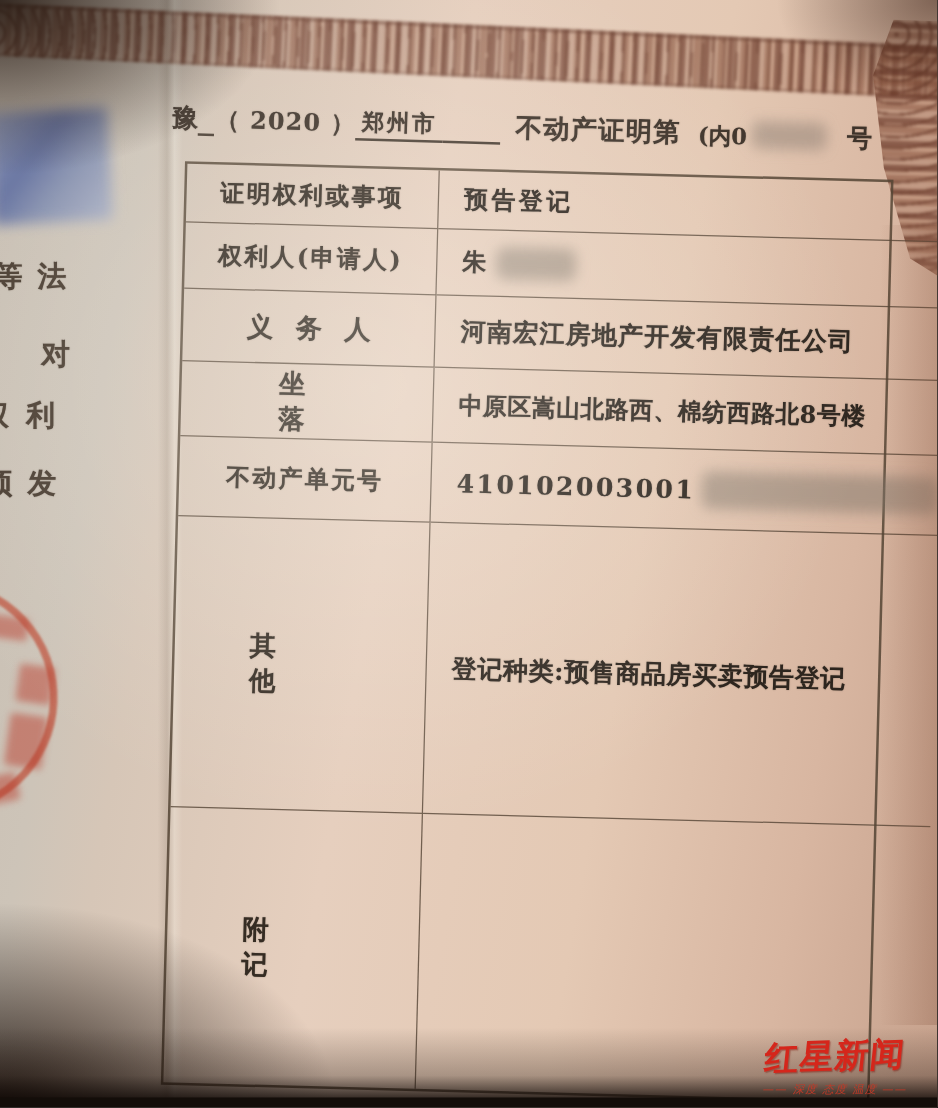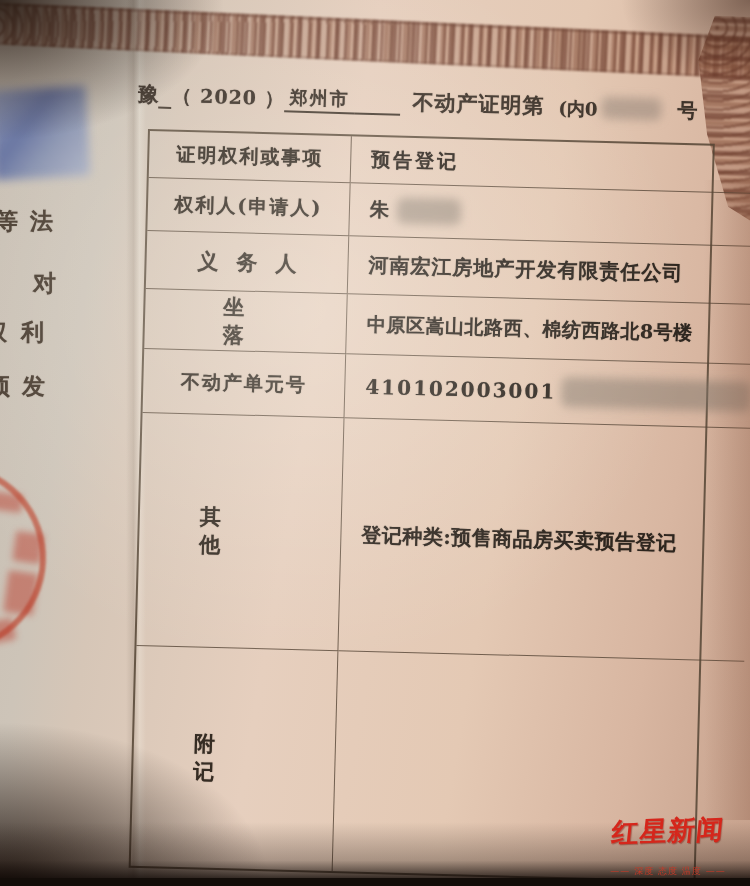--- a/index.html
+++ b/index.html
@@ -114,22 +114,22 @@
   .redact { display:inline-block; background:rgba(128,117,106,0.5);
     border-radius:7px; filter:blur(5px); vertical-align:middle; }
   .r-name { width:64px; height:26px; margin-left:8px; }
   .r-unit { width:190px; height:30px; margin-left:5px; }
   
   .logo { position:absolute; right:2px; bottom:8px; width:160px; text-align:center; }
   .logo-title { color:#d5261b; font-size:27px; font-weight:bold;
     font-family:"DejaVu Sans", sans-serif;
     transform:skewX(-8deg) rotate(-2deg);
     text-shadow:1px 1px 1px rgba(125,20,10,0.45); letter-spacing:1px; }
-  .logo-tag { color:#c23a28; font-size:9px; margin-top:16px; letter-spacing:1px;
-    font-family:"DejaVu Sans", sans-serif; white-space:nowrap; }
+  .logo-tag { color:#c23a28; font-size:9px; margin-top:2px; letter-spacing:1px;
+    font-family:"DejaVu Sans", sans-serif; white-space:nowrap;font-style:italic; }
 </style>
 </head>
 <body>
 
 <div class="photo">
 
   <div class="orn-top"></div>
   <div class="orn-corner"></div>
   <div class="fold"></div>
 

